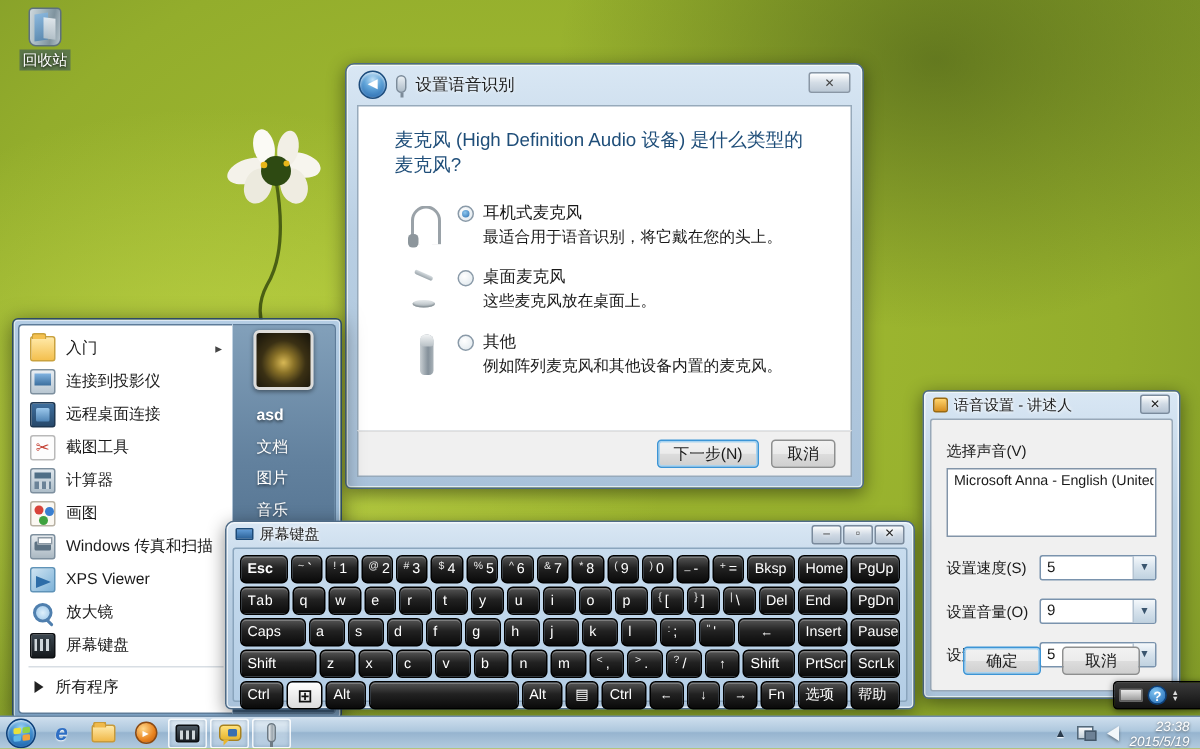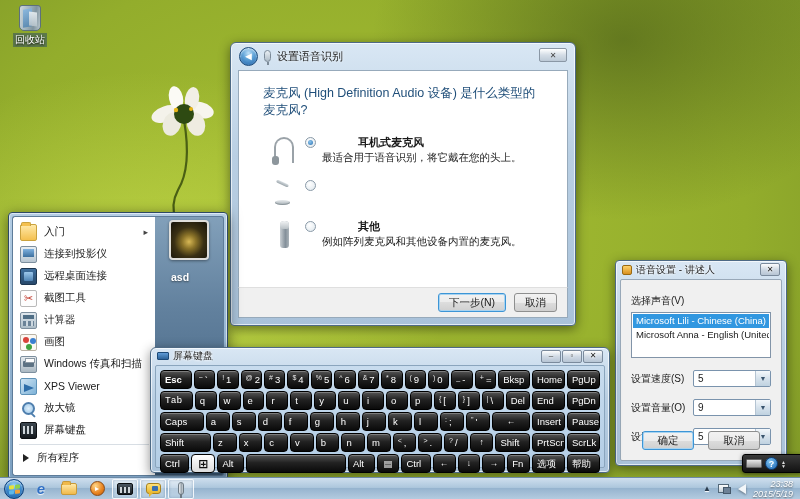--- a/index.html
+++ b/index.html
@@ -56,21 +56,21 @@
     color:#444; font-size:8px; display:flex; align-items:center; justify-content:center; }
   #wizard .content { position:absolute; left:7px; right:7px; top:27px; bottom:38px;
     background:#fff; border:1px solid #97aabb; border-bottom:none; padding:14px 24px 0 24px; }
   .wiz-heading { color:#1f4e79; font-size:12.5px; margin-bottom:16px; }
   .opt-row { display:flex; margin-bottom:13px; }
   .opt-icon-col { width:42px; display:flex; justify-content:center; padding-top:2px; }
   .radio { width:11px; height:11px; border-radius:50%; border:1px solid #8a9aa8;
     background:radial-gradient(circle at 40% 35%, #fff, #dde6ec); margin:2px 6px 0 0; position:relative; flex:none; }
   .radio.sel:after { content:""; position:absolute; inset:2px; border-radius:50%;
     background:radial-gradient(circle at 40% 35%, #8cc6ee, #2b6fb0); }
-  .opt-label { font-weight:bold; color:#1a1a1a; line-height:15px;margin-left:36px; }
+  .opt-label { font-weight:normal; color:#1a1a1a; line-height:15px; }
   .opt-desc { color:#1a1a1a; font-size:10.5px; margin-top:1px; }
   
   .oi-headset { width:20px; height:26px; border:2px solid #9aa2a8; border-bottom:none;
     border-radius:10px 10px 0 0; position:relative; }
   .oi-headset:after { content:""; position:absolute; left:-4px; bottom:-2px; width:7px; height:9px;
     border-radius:3px; background:#8d969c; }
   .oi-deskmic { width:22px; height:26px; position:relative; }
   .oi-deskmic:before { content:""; position:absolute; left:3px; top:2px; width:13px; height:3px;
     background:linear-gradient(#d7dde1,#9ba5ab); border-radius:2px; transform:rotate(24deg); }
   .oi-deskmic:after { content:""; position:absolute; left:2px; bottom:1px; width:15px; height:5px;
@@ -280,20 +280,24 @@
             <div>
               <div class="opt-label">耳机式麦克风</div>
               <div class="opt-desc">最适合用于语音识别，将它戴在您的头上。</div>
             </div>
           </div>
           <div class="opt-row">
             <div class="opt-icon-col">
               <div class="oi-deskmic"></div>
             </div>
             <div class="radio"></div>
+            <div>
+              <div class="opt-label">桌面麦克风</div>
+              <div class="opt-desc">这些麦克风放在桌面上。</div>
+            </div>
           </div>
           <div class="opt-row">
             <div class="opt-icon-col">
               <div class="oi-handmic"></div>
             </div>
             <div class="radio"></div>
             <div>
               <div class="opt-label">其他</div>
               <div class="opt-desc">例如阵列麦克风和其他设备内置的麦克风。</div>
             </div>
@@ -353,35 +357,40 @@
         </div>
       <div class="sep"></div>
       <div id="allprog">
         <span class="tri"></span>
         <span>所有程序</span>
       </div>
     </div>
     <div id="sm-right">
       <div id="avatar"></div>
       <div class="smr-item user">asd</div>
+      <div>
+          <div class="smr-item">文档</div>
+          <div class="smr-item">图片</div>
+          <div class="smr-item">音乐</div>
+          <div class="smr-item">计算机</div>
+        </div>
     </div>
   </div>
 
   <div id="voicedlg" class="aero">
     <div class="titlebar">
       <span class="narr-ico"></span>
       <span>语音设置 - 讲述人</span>
       <div class="winbtns">
           <div class="winbtn close">✕</div>
         </div>
     </div>
     <div class="body">
       <div class="vlabel">选择声音(V)</div>
       <div id="voicelist">
-          <div class="voice-row sel">Microsoft Lili - Chinese (China)</div>
           <div class="voice-row">Microsoft Anna - English (United States)</div>
         </div>
       <div id="voice-settings">
           <div class="set-row">
             <span class="set-label">设置速度(S)</span>
             <div class="dropdown">
               <span class="val">5</span>
               <span class="dd-btn">▼</span>
             </div>
           </div>

